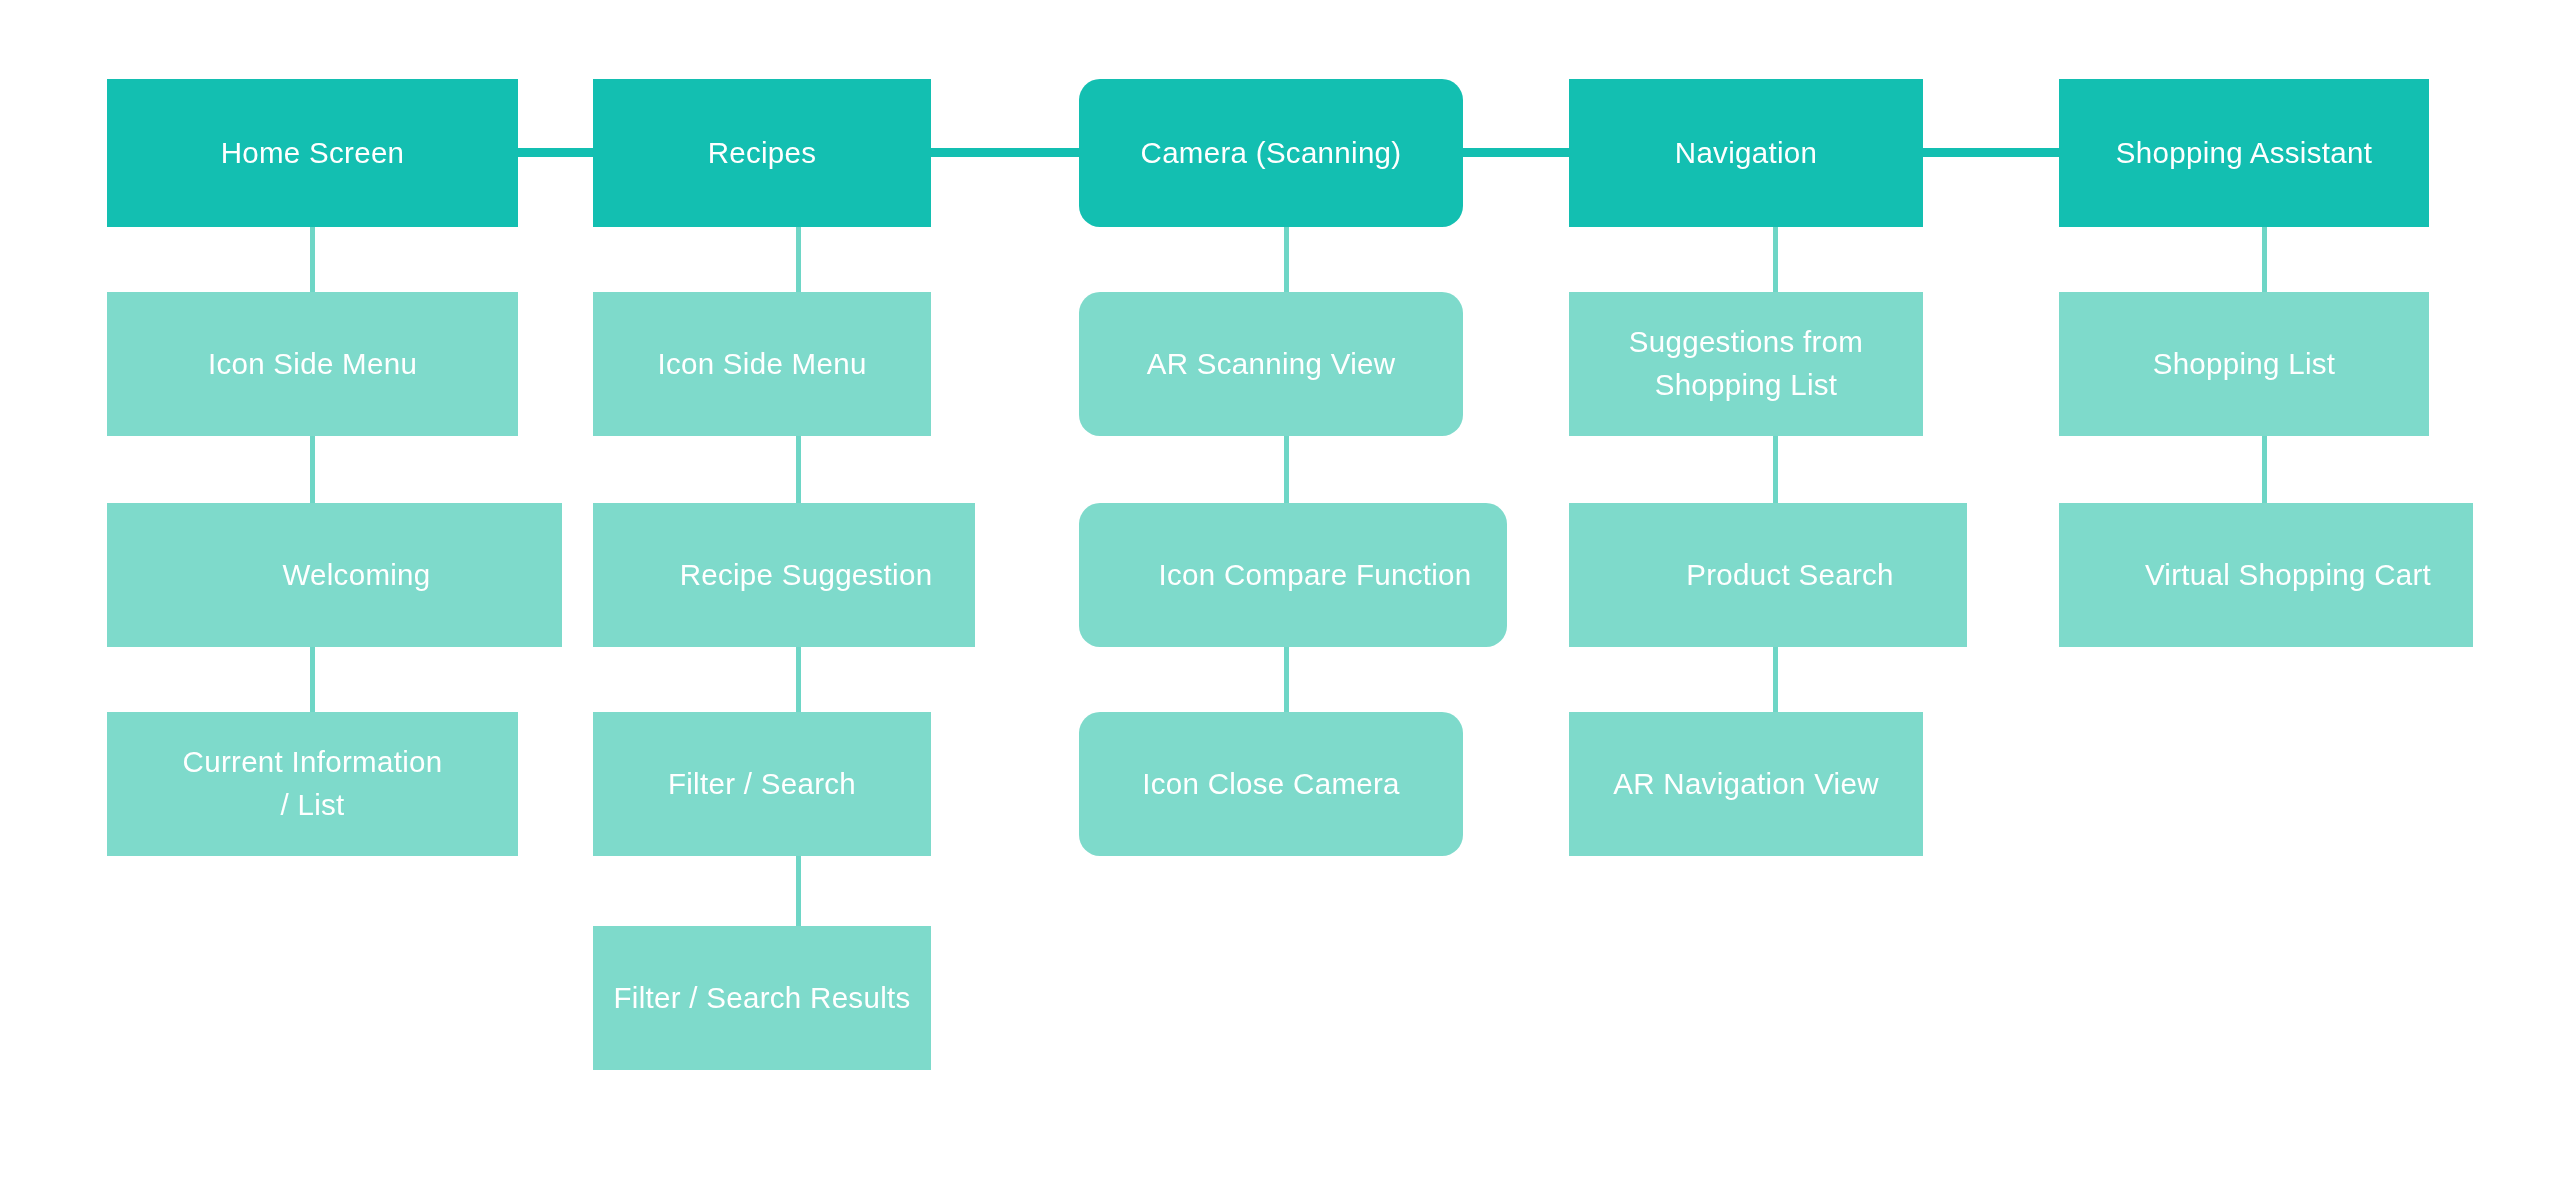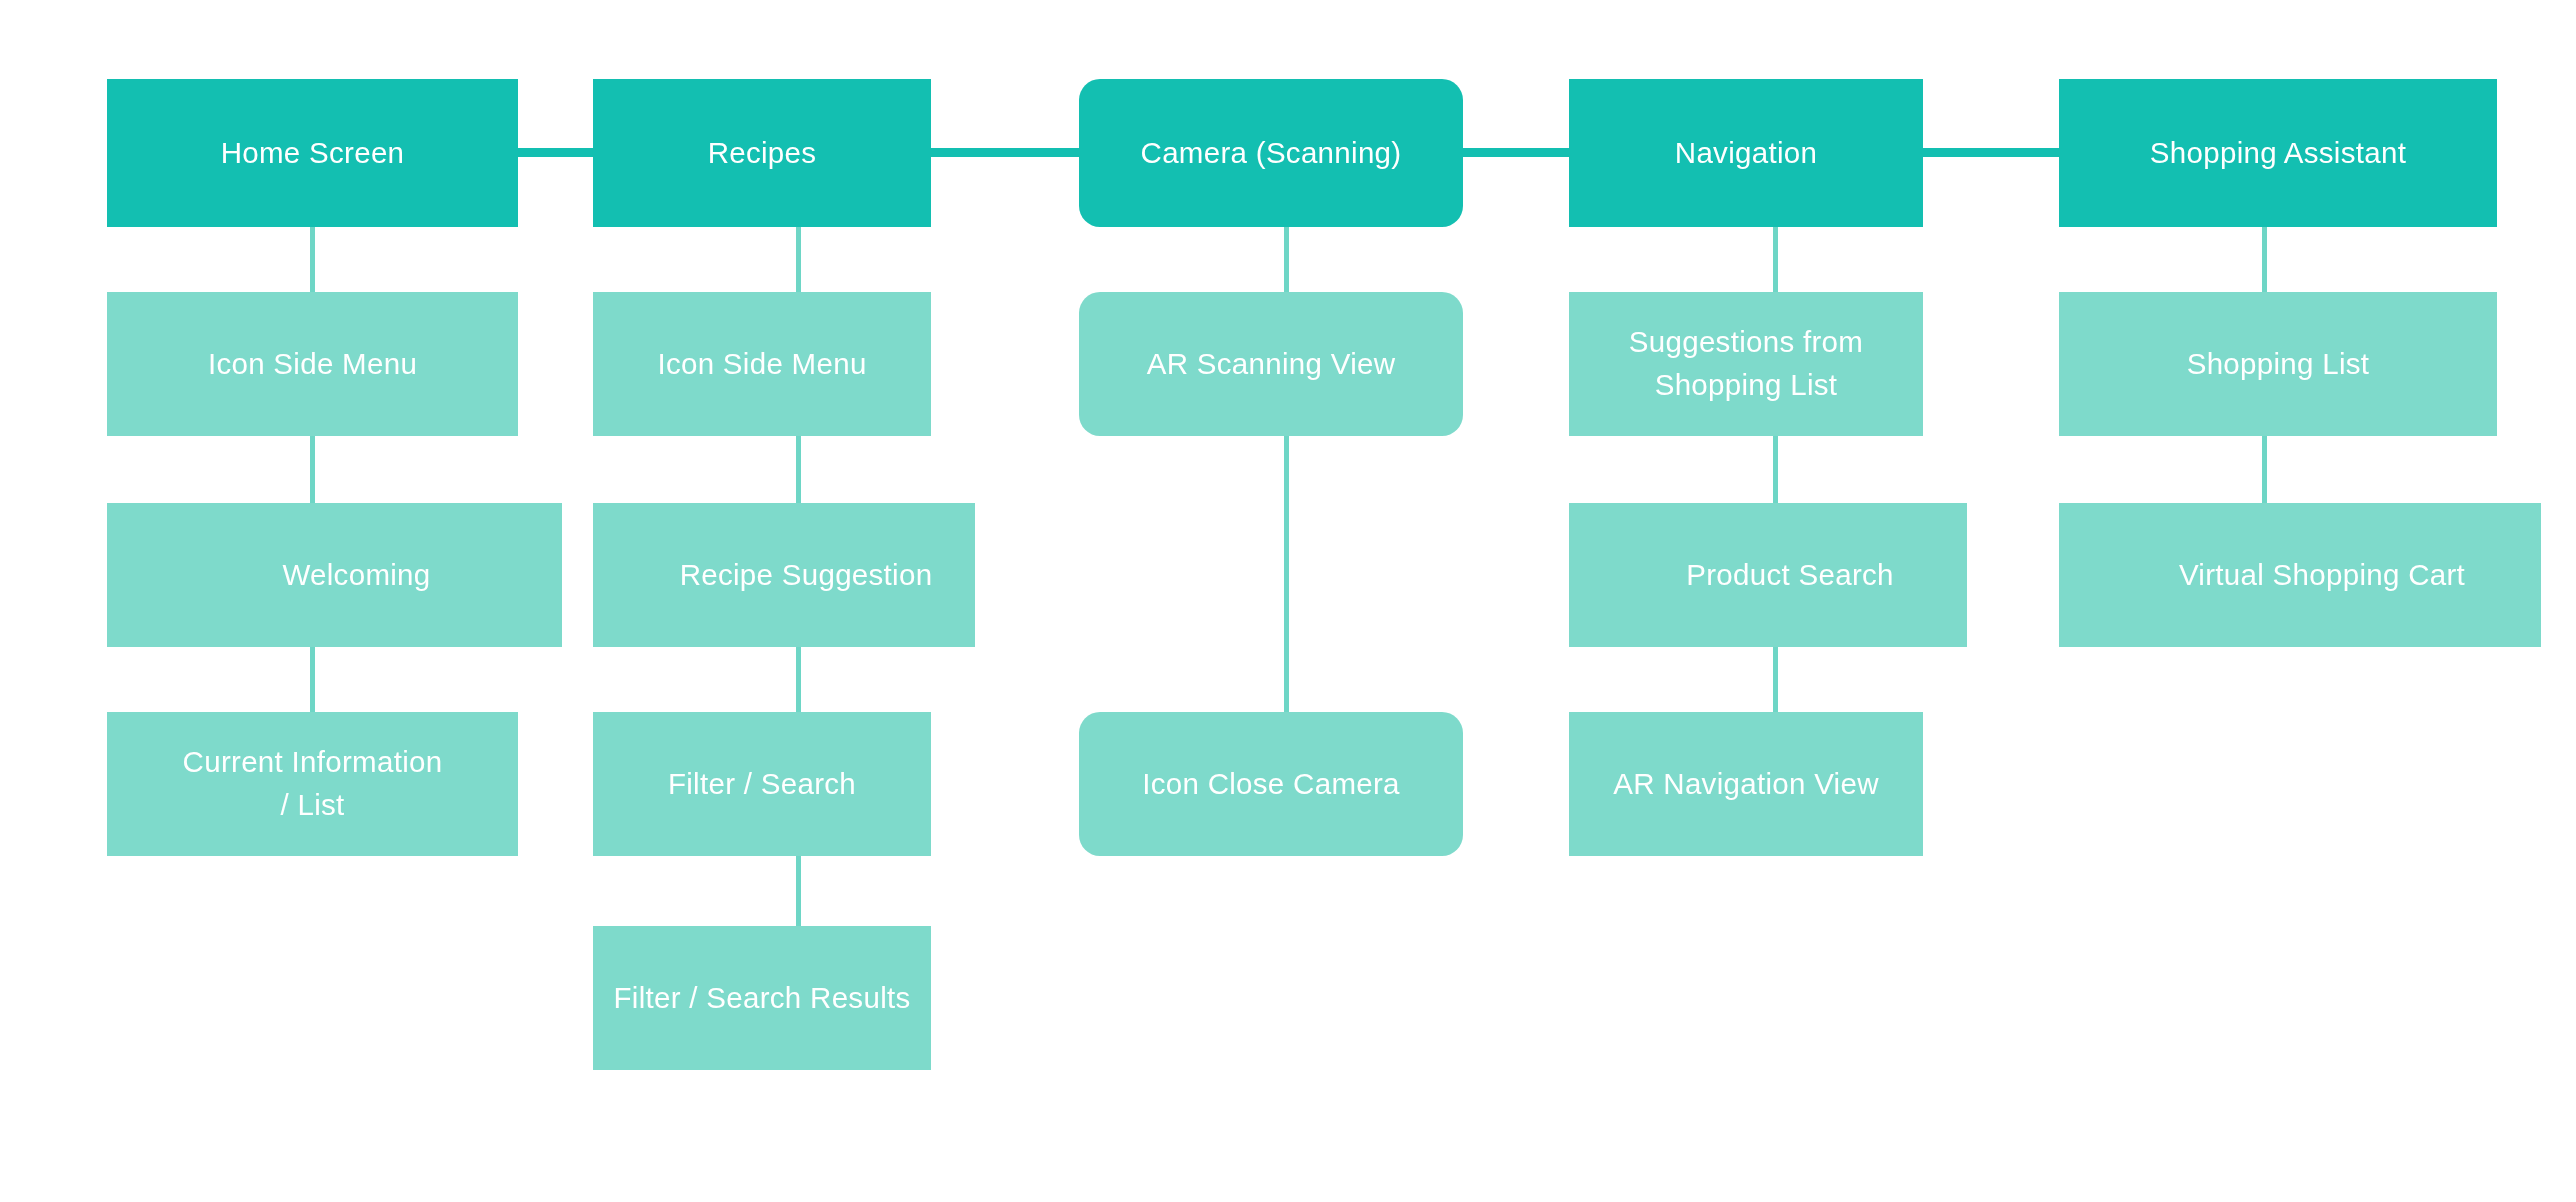--- a/index.html
+++ b/index.html
@@ -30,21 +30,21 @@
     letter-spacing: 0.3px;
   }
   .box.header { background: var(--header-bg, #13bfb1); }
   .box.child  { background: var(--child-bg, #7edacb); }
 
   
   .c1 { left: 107px;  width: 411px; }
   .c2 { left: 593px;  width: 338px; }
   .c3 { left: 1079px; width: 384px; border-radius: 21px; }
   .c4 { left: 1569px; width: 354px; }
-  .c5 { left: 2059px; width: 438px; }
+  .c5 { left: 2059px; width: 370px; }
 
   
   .rh { top: 79px;  height: 148px; }
   .r2 { top: 292px;  height: 144px; }
   .r3 { top: 503px;  height: 144px; padding-left: 44px; }
   .r4 { top: 712px; height: 144px; }
   .r5 { top: 926px; height: 144px; }
 
   
   .hline {
@@ -87,20 +87,21 @@
 / List</div>
 
   <div class="box header c2 rh">Recipes</div>
   <div class="box child c2 r2">Icon Side Menu</div>
   <div class="box child c2 r3">Recipe Suggestion</div>
   <div class="box child c2 r4">Filter / Search</div>
   <div class="box child c2 r5">Filter / Search Results</div>
 
   <div class="box header c3 rh">Camera (Scanning)</div>
   <div class="box child c3 r2">AR Scanning View</div>
+  <div class="box child c3 r3">Icon Compare Function</div>
   <div class="box child c3 r4">Icon Close Camera</div>
 
   <div class="box header c4 rh">Navigation</div>
   <div class="box child c4 r2">Suggestions from
 Shopping List</div>
   <div class="box child c4 r3">Product Search</div>
   <div class="box child c4 r4">AR Navigation View</div>
 
   <div class="box header c5 rh">Shopping Assistant</div>
   <div class="box child c5 r2">Shopping List</div>

